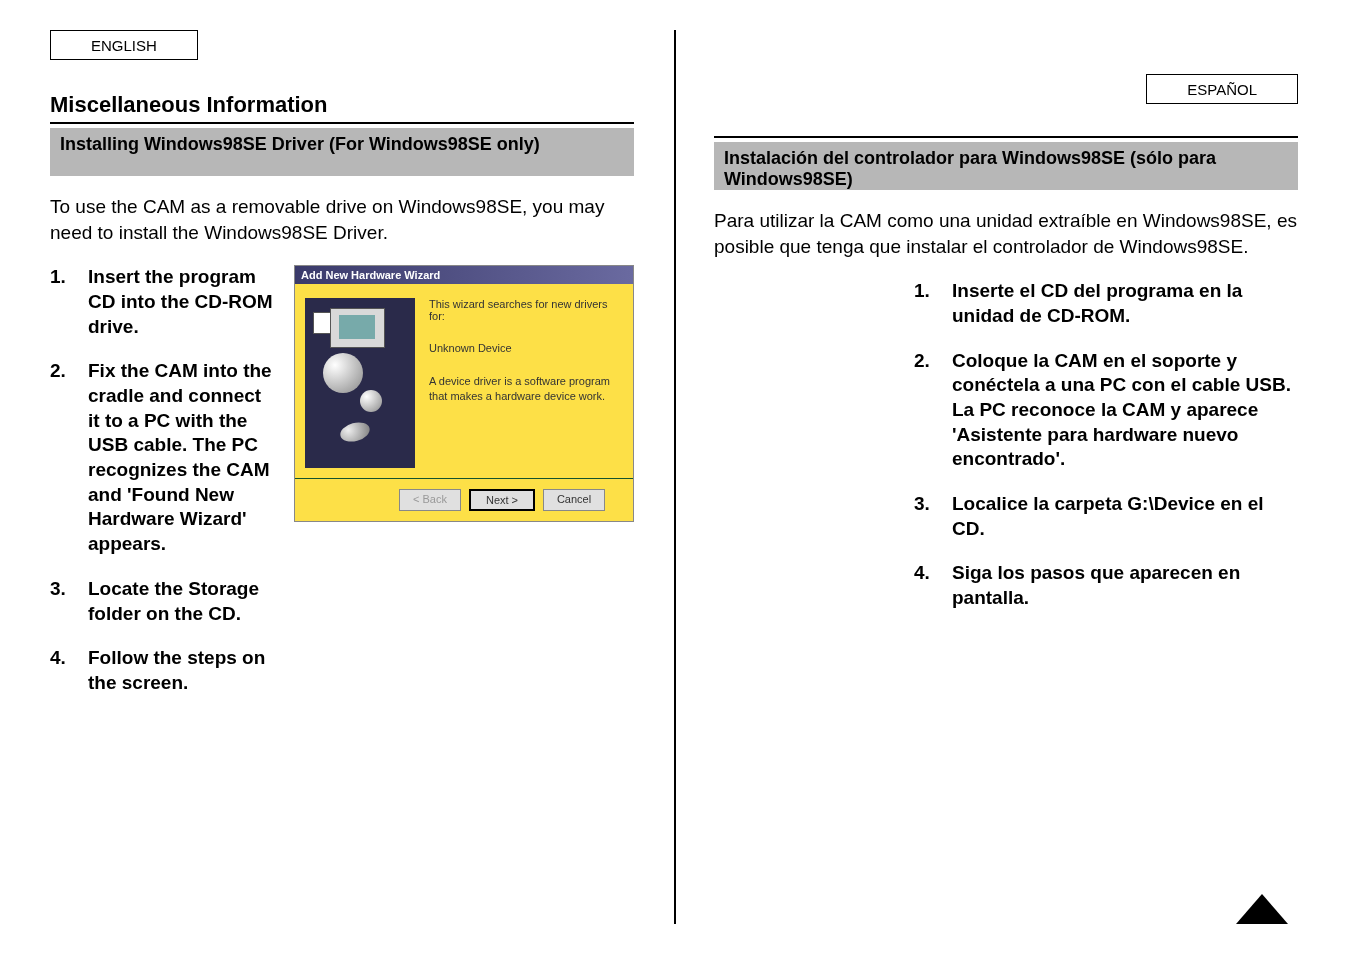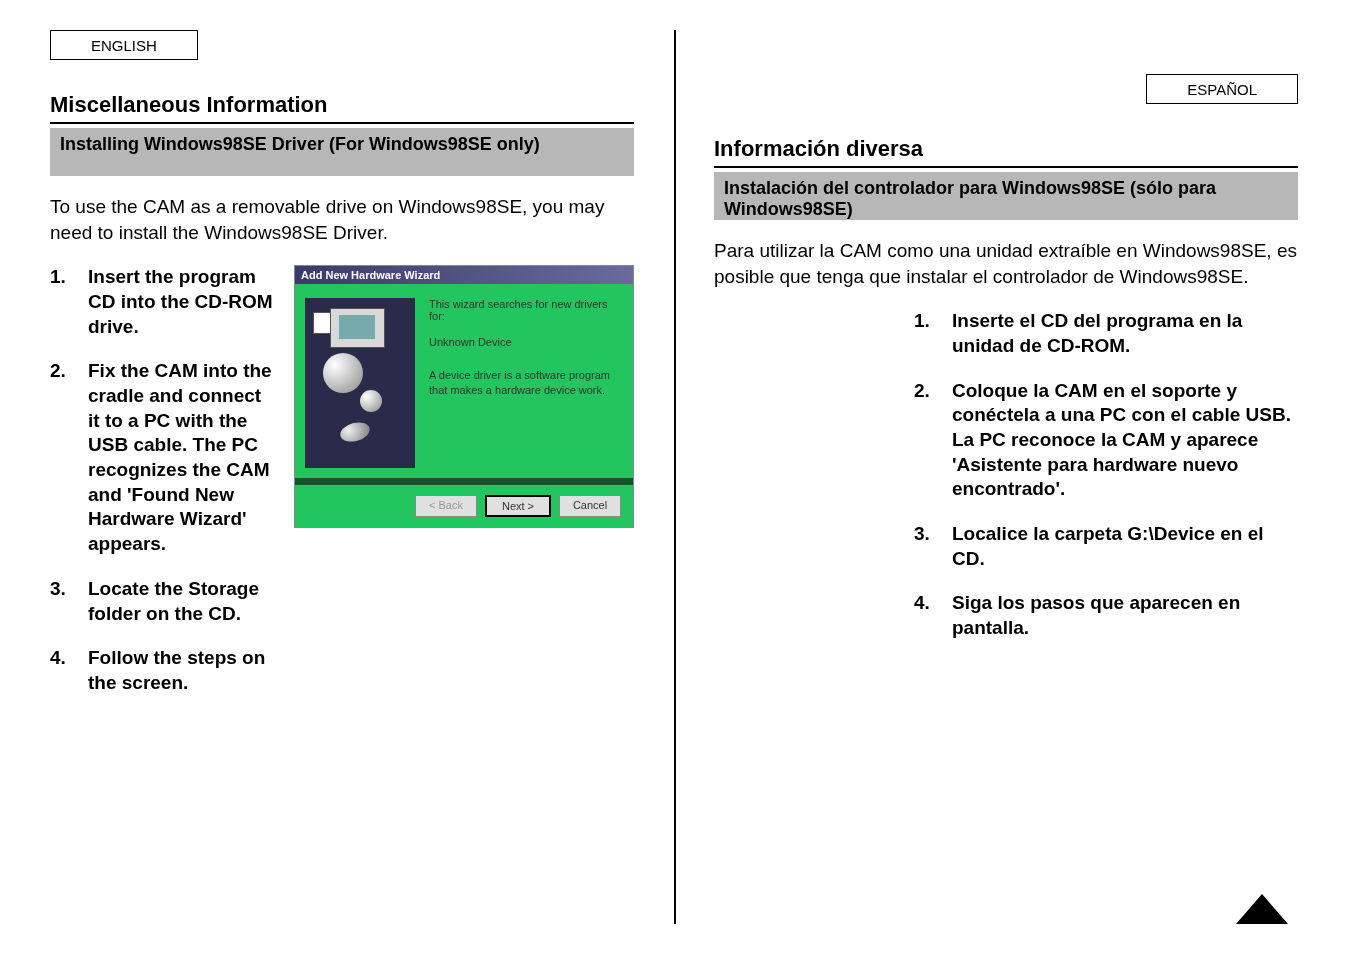--- a/index.html
+++ b/index.html
@@ -93,21 +93,21 @@
     margin-bottom: 20px;
   }
   .step .num { min-width: 20px; }
   .step .txt { flex: 1; }
   .wizard-box {
     width: 340px;
     flex-shrink: 0;
   }
   .wizard {
     border: 1px solid #888;
-    background: #22c55e;
+    background: #fde047;
     font-size: 11px;
     color: #333;
   }
   .wizard .titlebar {
     background: linear-gradient(to right, #3a3a6a, #6a6aa0);
     color: #fff;
     padding: 3px 6px;
     font-weight: bold;
     font-size: 11px;
   }
@@ -124,26 +124,26 @@
     position: relative;
     overflow: hidden;
   }
   .side-img .glob1 { position:absolute; left:18px; top:55px; width:40px; height:40px; border-radius:50%; background:radial-gradient(circle at 30% 30%, #fff, #888); }
   .side-img .glob2 { position:absolute; left:55px; top:92px; width:22px; height:22px; border-radius:50%; background:radial-gradient(circle at 30% 30%, #fff, #888); }
   .side-img .pc { position:absolute; left:25px; top:10px; width:55px; height:40px; background:#d9d9d9; border:1px solid #555; }
   .side-img .pc::after { content:""; position:absolute; left:8px; top:6px; width:36px; height:24px; background:#7aa; }
   .side-img .doc { position:absolute; left:8px; top:14px; width:18px; height:22px; background:#fff; border:1px solid #555; }
   .side-img .glob3 { position:absolute; left:35px; top:125px; width:30px; height:18px; background:radial-gradient(circle at 30% 30%, #eee, #777); border-radius:50%; transform:rotate(-15deg); }
   .wizard .content { flex:1; }
-  .wizard .content .l1 { margin-bottom: 14px; }
+  .wizard .content .l1 { margin-bottom: 20px; }
   .wizard .content .l2 { margin-bottom: 20px; }
   .wizard .content .l3 { line-height:1.3; }
   .wizard .btn-row {
-    border-top: 7px solid #14532d;
-    padding: 10px 12px;
+    border-top: 1px solid #14532d;
+    padding: 10px 28px;
     display: flex;
     justify-content: flex-end;
     gap: 8px;
   }
   .wizard .btn {
     border: 1px solid #888;
     background: #e0e0e0;
     padding: 3px 4px;
     font-size: 11px;
     min-width: 62px;
@@ -225,23 +225,20 @@
           </div>
         </div>
       </div>
     </div>
   </div>
 
   <div class="col right">
     <div class="top-row">
       <div class="lang-box">ESPAÑOL</div>
     </div>
-    <div class="heading-row">
-      <div class="heading">Información diversa</div>
-    </div>
     <hr class="hr">
     <div class="gray-bar">
       <span class="sub-heading">Instalación del controlador para Windows98SE (sólo para Windows98SE)</span>
     </div>
     <div class="intro">Para utilizar la CAM como una unidad extraíble en Windows98SE, es posible que tenga que instalar el controlador de Windows98SE.</div>
 
     <div class="steps-wrap">
       <div style="width:180px; flex-shrink:0;"></div>
       <div class="steps">
         <div class="step">

